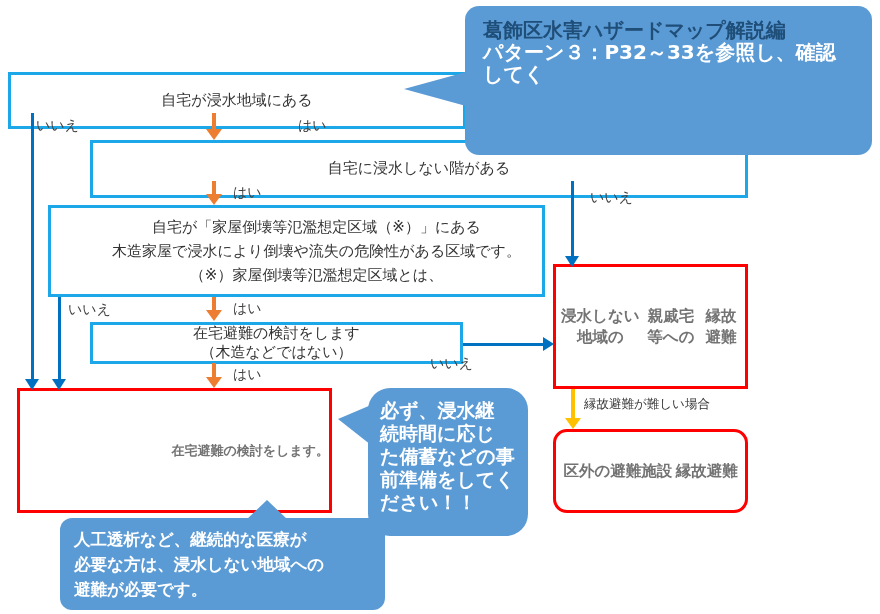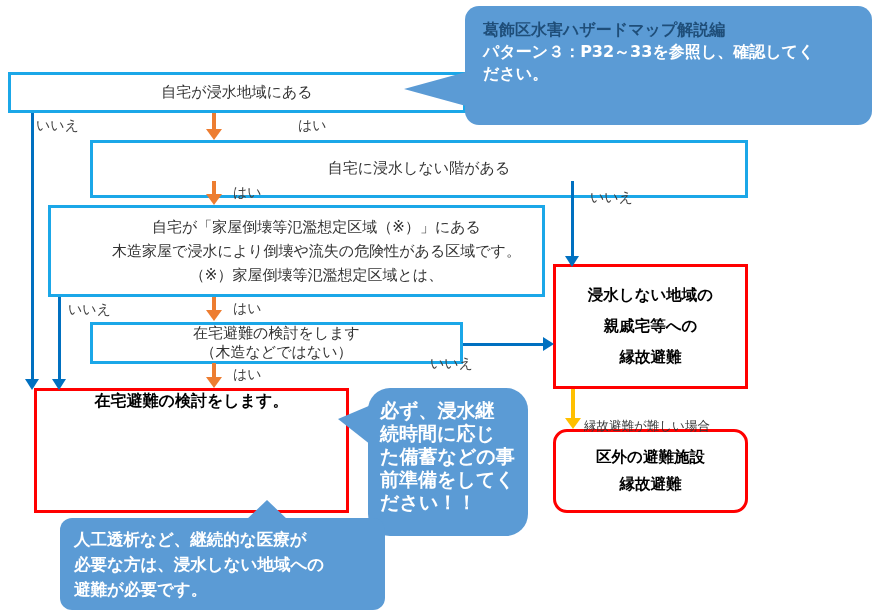--- a/index.html
+++ b/index.html
@@ -6,21 +6,21 @@
   .stage{position:relative;width:880px;height:614px;background:#ffffff;overflow:hidden;
          font-family:"DejaVu Sans","Liberation Sans",sans-serif;}
   .canvas{position:absolute;left:0;top:48px;width:790px;height:500px;background:#ffffff;}
 
   
   .dbox{position:absolute;box-sizing:border-box;background:#ffffff;border:3px solid #1BA7E8;
         color:#333333;font-size:15px;display:flex;flex-direction:column;align-items:center;
         justify-content:center;text-align:center;line-height:1.45;}
   
   .rbox{position:absolute;box-sizing:border-box;background:#ffffff;border:3px solid #FF0000;
-        color:#000000;font-size:15.5px;font-weight:bold;display:flex;flex-direction:column;
+        color:#737373;font-size:15.5px;font-weight:bold;display:flex;flex-direction:row;
         align-items:center;justify-content:space-evenly;text-align:center;}
 
   
   .vline{position:absolute;width:3px;background:#0070C0;}
   .hline{position:absolute;height:3px;background:#0070C0;}
   .oline{position:absolute;width:4px;background:#ED7D31;}
   .yline{position:absolute;width:4px;background:#FFC000;}
   .head-down-blue{position:absolute;width:0;height:0;border-left:7px solid transparent;
         border-right:7px solid transparent;border-top:11px solid #0070C0;}
   .head-right-blue{position:absolute;width:0;height:0;border-top:7px solid transparent;
@@ -28,22 +28,22 @@
   .head-down-orange{position:absolute;width:0;height:0;border-left:8px solid transparent;
         border-right:8px solid transparent;border-top:11px solid #ED7D31;}
   .head-down-yellow{position:absolute;width:0;height:0;border-left:8px solid transparent;
         border-right:8px solid transparent;border-top:11px solid #FFC000;}
 
   .lbl{position:absolute;color:#404040;font-size:14px;white-space:nowrap;}
   .lbl-small{position:absolute;color:#333333;font-size:12.5px;white-space:nowrap;}
 
   
   .callout{position:absolute;background:#5B9BD5;color:#ffffff;font-weight:bold;z-index:5;}
-  .co-top{left:465px;top:6px;width:407px;height:119px;border-radius:14px;
-          box-sizing:border-box;padding:13px 26px 10px 18px;font-size:16px;line-height:22px;}
+  .co-top{left:465px;top:6px;width:407px;height:149px;border-radius:14px;
+          box-sizing:border-box;padding:13px 26px 10px 18px;font-size:20px;line-height:22px;}
   .co-top .title{color:#1F4E79;}
   .co-mid{left:368px;top:388px;width:160px;height:148px;border-radius:22px;
           box-sizing:border-box;padding:11px 12px;font-size:19px;line-height:23px;}
   .co-bot{left:60px;top:518px;width:325px;height:92px;border-radius:12px;
           box-sizing:border-box;padding:9px 14px;font-size:16.5px;line-height:25px;z-index:6;}
   .tail-left-top{position:absolute;left:404px;top:72px;width:0;height:0;z-index:5;
           border-top:17px solid transparent;border-bottom:17px solid transparent;
           border-right:62px solid #5B9BD5;}
   .tail-left-mid{position:absolute;left:338px;top:405px;width:0;height:0;z-index:5;
           border-top:14px solid transparent;border-bottom:26px solid transparent;
@@ -51,40 +51,40 @@
   .tail-up-bot{position:absolute;left:246px;top:500px;width:0;height:0;z-index:6;
           border-left:21px solid transparent;border-right:21px solid transparent;
           border-bottom:20px solid #5B9BD5;}
 </style>
 </head>
 <body>
 
 <div class="stage">
   <div class="canvas"></div>
 
-  <div class="dbox" style="left:8px;top:72px;width:458px;height:41px;">
+  <div class="dbox" style="left:8px;top:72px;width:458px;height:57px;">
     <div>自宅が浸水地域にある</div>
   </div>
 
   <div class="dbox" style="left:90px;top:140px;width:658px;height:58px;">
     <div>自宅に浸水しない階がある</div>
   </div>
 
   <div class="dbox" style="left:48px;top:205px;width:497px;height:92px;line-height:24px;padding-left:40px;">
     <div>自宅が「家屋倒壊等氾濫想定区域（※）」にある</div>
     <div>木造家屋で浸水により倒壊や流失の危険性がある区域です。</div>
     <div>（※）家屋倒壊等氾濫想定区域とは、</div>
   </div>
 
   <div class="dbox" style="left:90px;top:322px;width:373px;height:42px;line-height:19px;">
     <div>在宅避難の検討をします</div>
     <div>（木造などではない）</div>
   </div>
 
-  <div class="rbox" style="left:34px;top:388px;width:315px;height:125px;justify-content:flex-start;font-size:16px;">
+  <div class="rbox" style="left:17px;top:388px;width:315px;height:125px;justify-content:flex-end;font-size:13px;">
     <div>在宅避難の検討をします。</div>
   </div>
 
   <div class="rbox" style="left:553px;top:264px;width:195px;height:125px;padding:8px 4px;">
     <div>浸水しない地域の</div>
     <div>親戚宅等への</div>
     <div>縁故避難</div>
   </div>
 
   <div class="rbox" style="left:553px;top:429px;width:195px;height:84px;padding:8px 4px;border-radius:14px;">
@@ -120,26 +120,25 @@
   <div class="head-down-yellow" style="left:565px;top:418px;"></div>
 
   <div class="lbl" style="left:36px;top:117px;">いいえ</div>
   <div class="lbl" style="left:298px;top:117px;">はい</div>
   <div class="lbl" style="left:233px;top:184px;">はい</div>
   <div class="lbl" style="left:590px;top:189px;">いいえ</div>
   <div class="lbl" style="left:68px;top:301px;">いいえ</div>
   <div class="lbl" style="left:233px;top:300px;">はい</div>
   <div class="lbl" style="left:430px;top:355px;">いいえ</div>
   <div class="lbl" style="left:233px;top:366px;">はい</div>
-  <div class="lbl-small" style="left:584px;top:396px;margin-top:22px;">縁故避難が難しい場合</div>
+  <div class="lbl-small" style="left:584px;top:396px;">縁故避難が難しい場合</div>
 
   <div class="callout co-top">
     <div class="title">葛飾区水害ハザードマップ解説編</div>
     <div>パターン３：P32～33を参照し、確認してく</div>
-    <div>ださい。</div>
   </div>
   <div class="tail-left-top"></div>
 
   <div class="callout co-mid">
     <div>必ず、浸水継</div>
     <div>続時間に応じ</div>
     <div>た備蓄などの事</div>
     <div>前準備をしてく</div>
     <div>ださい！！</div>
   </div>

